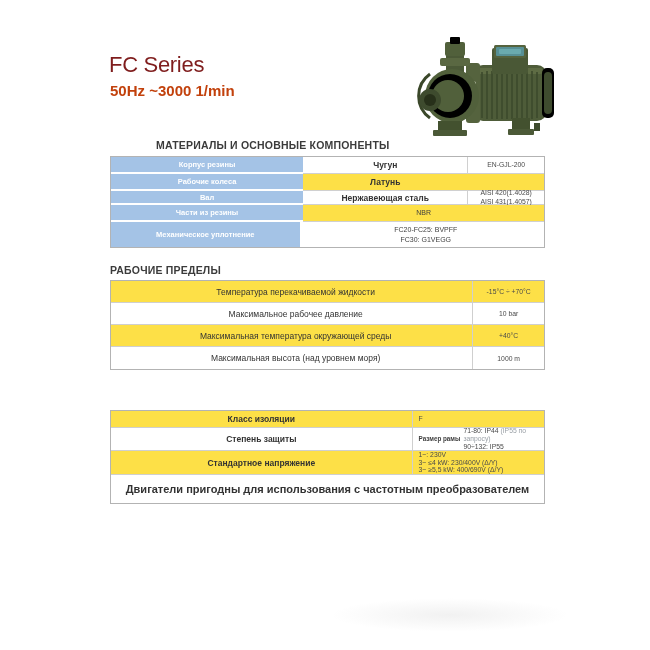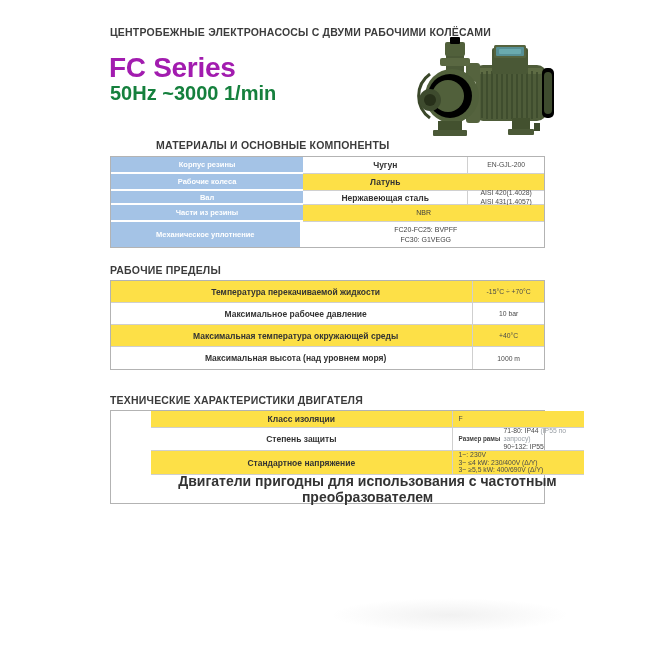--- a/index.html
+++ b/index.html
@@ -1,21 +1,21 @@
 <!DOCTYPE html>
 <html><head>
 <meta charset="utf-8">
 <style>
   * { margin:0; padding:0; box-sizing:border-box; }
   html,body { width:650px; height:650px; background:#ffffff; font-family:"Liberation Sans", sans-serif; }
   .doc { position:relative; width:650px; height:650px; background:#fff; overflow:hidden; }
 
   .top-title { position:absolute; left:110px; top:26px; font-size:10.5px; font-weight:bold; color:#3c3c3c; letter-spacing:.2px; }
-  .series-title { position:absolute; left:109px; top:52px; font-size:28px; font-weight:bold; color:#a21caf; letter-spacing:-.3px; }
-  .series-sub { position:absolute; left:110px; top:82px; font-size:20px; font-weight:bold; color:#15803d; }
+  .series-title { position:absolute; left:109px; top:52px; font-size:22px; font-weight:normal; color:#7f1d1d; letter-spacing:-.3px; }
+  .series-sub { position:absolute; left:110px; top:82px; font-size:15px; font-weight:bold; color:#c2410c; }
 
   .pump-wrap { position:absolute; left:416px; top:28px; width:150px; height:114px; }
 
   .sec-head { position:absolute; left:110px; font-size:10.5px; font-weight:bold; color:#3b3b3b; letter-spacing:.2px; }
   .h-materials { top:139px;padding-left:46px; }
   .h-limits { top:264px; }
   .h-motor { top:394px; }
 
   .tbl { position:absolute; left:110px; width:435px; border:1px solid #b3b3b3; }
   .t1 { top:156px; }
@@ -37,48 +37,47 @@
   .t1 .merged { width:242px; display:flex; flex-direction:column; align-items:center; justify-content:center;
                 font-size:7px; color:#3f3f3f; border-bottom:1px solid #d0d0d0; text-align:center; line-height:1.35; }
   .t1 .row:last-child .mid, .t1 .row:last-child .spec, .t1 .row:last-child .merged, .t1 .row:last-child .fill { border-bottom:none; }
   .bg-lb { background:#fde047; }
   .r17 { height:17px; } .r22 { height:14px; } .r25 { height:25px;gap:8px; }
 
   
   .t2 .row { height:22px; border-bottom:1px solid #cfcfcf; }
   .t2 .row:last-child { border-bottom:none; }
   .t2 .lim-lbl { width:363px; display:flex; align-items:center; justify-content:center;
-                 font-size:8.5px; font-weight:bold; color:#333; text-align:center;padding-left:8px; }
+                 font-size:8.5px; font-weight:normal; color:#333; text-align:center;padding-left:8px; }
   .t2 .lim-val { width:72px; display:flex; align-items:center; justify-content:center;
                  font-size:6.8px; color:#4a4a4a; border-left:1px solid #cfcfcf; text-align:center; }
 
   
-  .t3 .row { border-bottom:1px solid #cfcfcf;margin-left:40px; }
+  .t3 .row { border-bottom:1px solid #cfcfcf; }
   .t3 .row:last-child { border-bottom:none; }
   .t3 .mot-lbl { width:302px; display:flex; align-items:center; justify-content:center;
                  font-size:8.5px; font-weight:bold; color:#333; text-align:center; }
   .t3 .mot-val { width:133px; display:flex; flex-direction:column; justify-content:center; align-items:flex-start;
                  font-size:6.8px; color:#4a4a4a; border-left:1px solid #cfcfcf; padding-left:6px; line-height:1.15; }
   .t3 .h17 { height:17px; } .t3 .h23 { height:23px; } .t3 .h24 { height:24px; } .t3 .h28 { height:28px; }
   .frame-flex { display:flex; align-items:center; gap:3px; }
   .frame-lbl { font-weight:bold; font-size:6.3px; color:#3f3f3f; white-space:nowrap; }
   .frame-lines { display:flex; flex-direction:column; line-height:1.2; }
   .gray-note { color:#9aa0a6; }
   .note-row { width:435px; display:flex; align-items:center; justify-content:center;
-              font-size:14px; font-weight:bold; color:#333; text-align:center; }
+              font-size:11px; font-weight:bold; color:#333; text-align:center; }
 
   .page-shadow { position:absolute; left:330px; top:598px; width:240px; height:34px;
                  background:radial-gradient(ellipse at center, rgba(120,120,120,0.10), rgba(255,255,255,0) 70%); }
 </style>
 </head>
 <body>
 
 <div class="doc">
 
-  <div class="top-title">ЦЕНТРОБЕЖНЫЕ ЭЛЕКТРОНАСОСЫ С ДВУМИ РАБОЧИМИ КОЛЁСАМИ</div>
   <div class="series-title">FC Series</div>
   <div class="series-sub">50Hz ~3000 1/min</div>
 
   <div class="pump-wrap">
     <svg width="150" height="114" viewBox="0 0 150 114">
 
       <rect x="57" y="37" width="74" height="56" rx="10" fill="#4e5c39"></rect>
       <rect x="59" y="40" width="68" height="6" rx="3" fill="#6b7a4f" opacity="0.55"></rect>
       <g stroke="#3c4a2c" stroke-width="1.6">
         <line x1="66" y1="44" x2="66" y2="90"></line>
@@ -175,21 +174,20 @@
     <div class="row bg-lb">
       <div class="lim-lbl">Максимальная температура окружающей среды</div>
       <div class="lim-val">+40°C</div>
     </div>
     <div class="row">
       <div class="lim-lbl">Максимальная высота (над уровнем моря)</div>
       <div class="lim-val">1000 m</div>
     </div>
   </div>
 
-  <div class="sec-head h-motor">ТЕХНИЧЕСКИЕ ХАРАКТЕРИСТИКИ ДВИГАТЕЛЯ</div>
   <div class="tbl t3">
     <div class="row h17 bg-lb">
       <div class="mot-lbl">Класс изоляции</div>
       <div class="mot-val">F</div>
     </div>
     <div class="row h23">
       <div class="mot-lbl">Степень защиты</div>
       <div class="mot-val">
         <div class="frame-flex">
           <span class="frame-lbl">Размер рамы</span>

